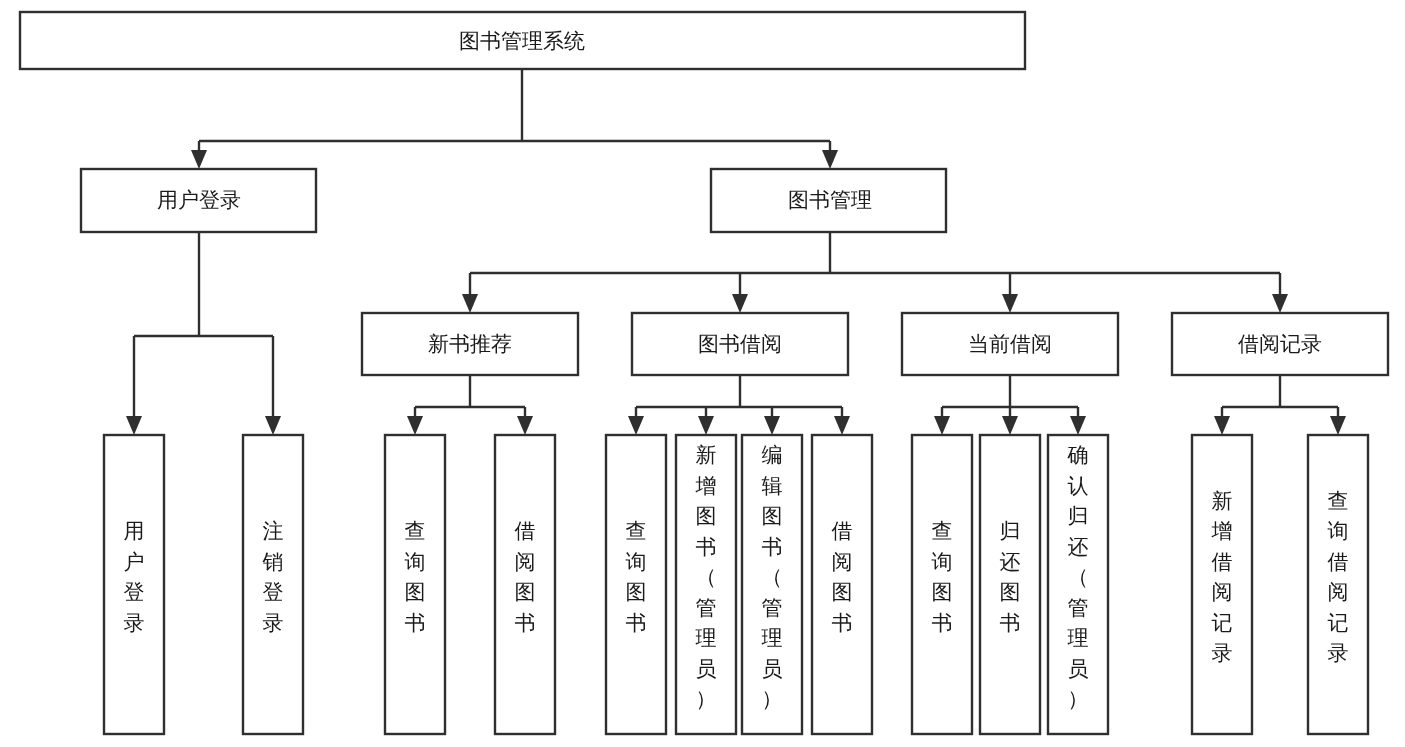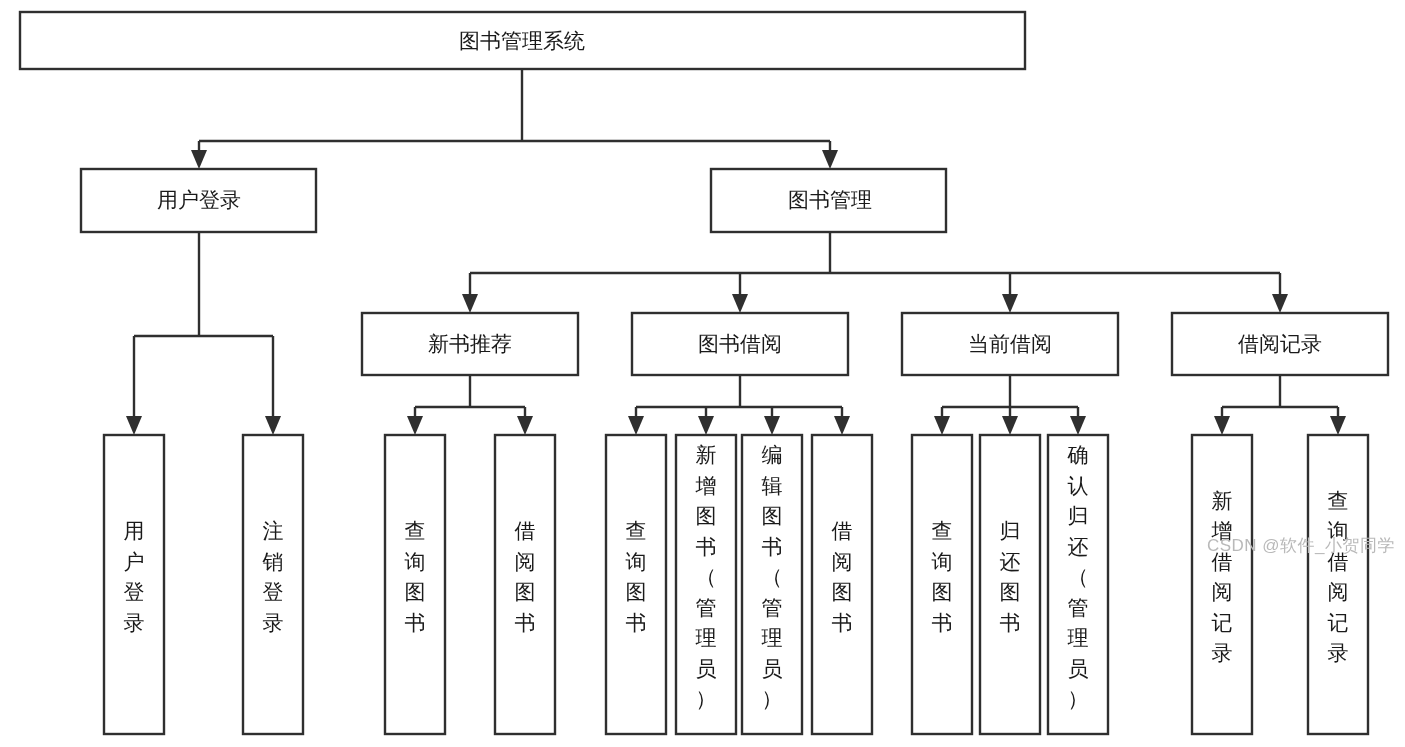--- a/index.html
+++ b/index.html
@@ -231,14 +231,13 @@
       <text class="node-label-v vtext" x="1222" y="507.75"><tspan x="1222" y="507.75">新</tspan><tspan x="1222" y="538.25">增</tspan><tspan x="1222" y="568.75">借</tspan><tspan x="1222" y="599.25">阅</tspan><tspan x="1222" y="629.75">记</tspan><tspan x="1222" y="660.25">录</tspan></text>
     </g>
 
     <g>
       <rect class="node-box" x="1308" y="435" width="60" height="299"></rect>
       <text class="node-label-v vtext" x="1338" y="507.75"><tspan x="1338" y="507.75">查</tspan><tspan x="1338" y="538.25">询</tspan><tspan x="1338" y="568.75">借</tspan><tspan x="1338" y="599.25">阅</tspan><tspan x="1338" y="629.75">记</tspan><tspan x="1338" y="660.25">录</tspan></text>
     </g>
 
   </svg>
 
-  <div class="watermark">CSDN @软件_小贺同学</div>
 </div>
 
 </body></html>

